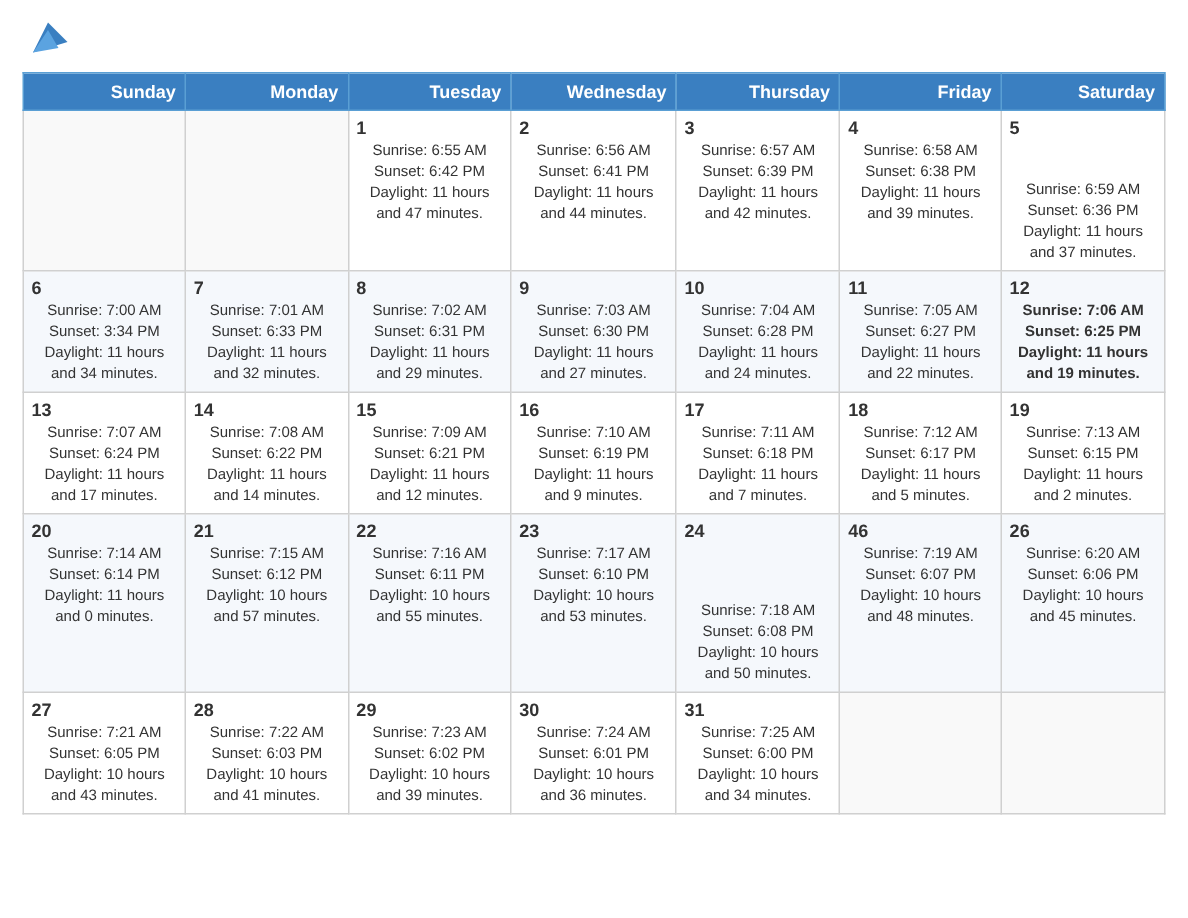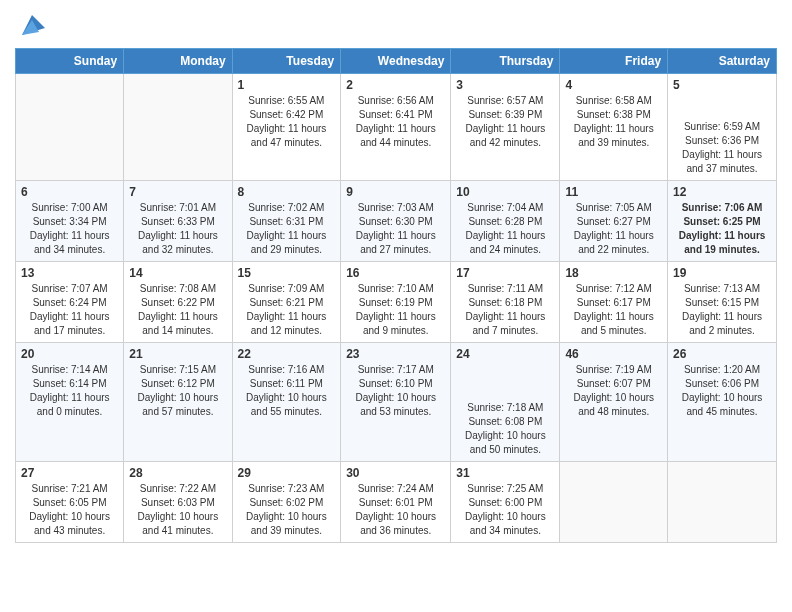--- a/index.html
+++ b/index.html
@@ -284,21 +284,21 @@
 Daylight: 10 hours and 50 minutes.</div>
           </td>
           <td>
             <span class="day-num">46</span>
             <div class="day-info" style="white-space: pre-line;">Sunrise: 7:19 AM
 Sunset: 6:07 PM
 Daylight: 10 hours and 48 minutes.</div>
           </td>
           <td>
             <span class="day-num">26</span>
-            <div class="day-info" style="white-space: pre-line;">Sunrise: 1:20 AM
+            <div class="day-info" style="white-space: pre-line;">Sunrise: 6:20 AM
 Sunset: 6:06 PM
 Daylight: 10 hours and 45 minutes.</div>
           </td>
         </tr>
         <tr>
           <td>
             <span class="day-num">27</span>
             <div class="day-info" style="white-space: pre-line;">Sunrise: 7:21 AM
 Sunset: 6:05 PM
 Daylight: 10 hours and 43 minutes.</div>

